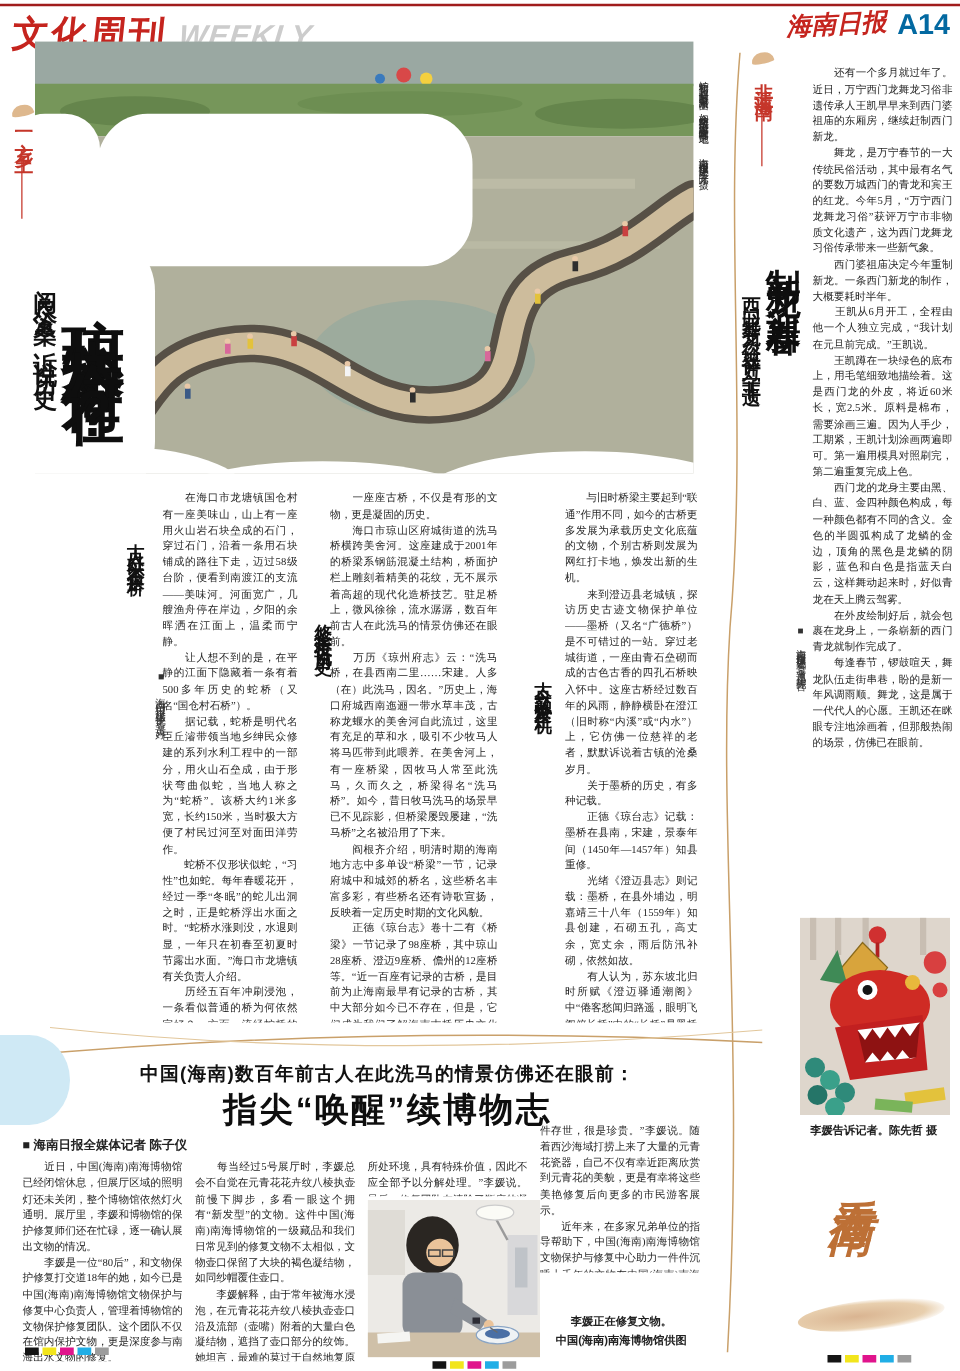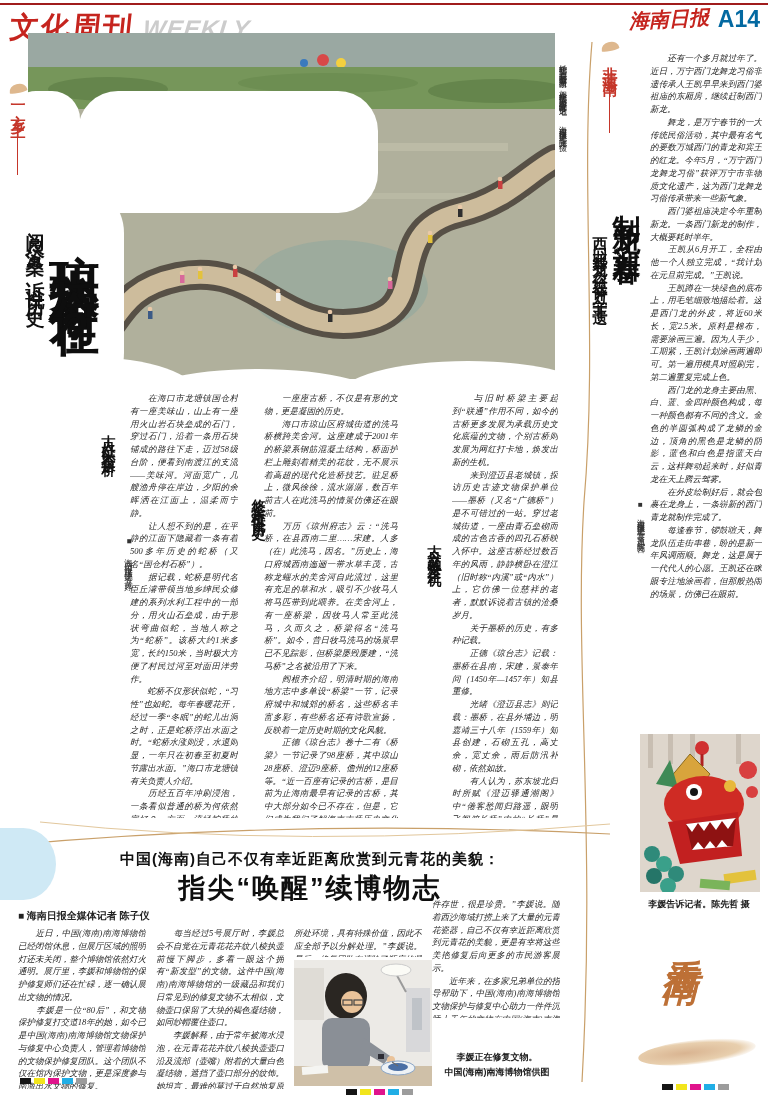--- a/index.html
+++ b/index.html
@@ -1,21 +1,21 @@
 <!DOCTYPE html>
 <html><head>
 <meta charset="utf-8">
 <style>
   html,body{margin:0;padding:0;background:#d9d9d9;}
   .page{position:relative;width:768px;height:1097px;background:#ffffff;overflow:hidden;
         font-family:"Liberation Serif",serif;color:#1c1c1c;}
   .abs{position:absolute;}
   .vtext{writing-mode:vertical-rl;}
   .coltext{font-size:8.5px;line-height:1.5;text-align:justify;white-space:pre-line;
-           overflow:hidden;color:#262626;font-style:italic;}
+           overflow:hidden;color:#262626;}
   
   .top-rule{top:3px;left:0;width:768px;height:2px;background:#a01c1c;}
   .mast-logo{left:10px;top:8px;font-size:29px;font-weight:900;color:#c5241e;
              transform:skewX(-6deg);letter-spacing:2px;font-family:"Liberation Serif",serif;}
   .mast-logo .en{color:#cccccc;font-style:italic;font-size:24px;font-family:"Liberation Sans",sans-serif;letter-spacing:1px;}
   .mast-right{right:8px;top:6px;display:flex;align-items:center;gap:9px;}
   .mast-info{text-align:right;font-size:7.5px;line-height:1.6;color:#333;font-family:"Liberation Sans",sans-serif;}
   .paper-name{color:#c5241e;font-size:20px;font-weight:900;font-style:italic;transform:rotate(-3deg);}
   .page-no{font-size:23px;font-weight:bold;font-family:"Liberation Sans",sans-serif;color:#0369a1;}
   
@@ -257,21 +257,21 @@
       <span class="cb-c"></span>
       <span class="cb-g"></span>
   </div>
 
   <svg class="abs" style="left:0;top:816px;" width="610" height="34" viewBox="0 0 610 34">
     <path d="M0,30 Q300,2 610,18" fill="none" stroke="#c9a06a" stroke-width="1.2"></path>
     <path d="M40,6 Q300,34 610,8" fill="none" stroke="#e2c79c" stroke-width="1"></path>
   </svg>
   <div class="abs blue-blob"></div>
 
-  <div class="abs kicker">中国(海南)自己不仅有幸近距离欣赏到元青花的美貌：</div>
+  <div class="abs kicker">中国(海南)数百年前古人在此洗马的情景仿佛还在眼前：</div>
   <div class="abs bot-head">指尖“唤醒”续博物志</div>
   <div class="abs bot-byline">■ 海南日报全媒体记者 陈子仪</div>
 
   <div class="abs coltext" style="left:18px;top:927px;width:128px;height:162px;">　　近日，中国(海南)南海博物馆已经闭馆休息，但展厅区域的照明灯还未关闭，整个博物馆依然灯火通明。展厅里，李媛和博物馆的保护修复师们还在忙碌，逐一确认展出文物的情况。
 　　李媛是一位“80后”，和文物保护修复打交道18年的她，如今已是中国(海南)南海博物馆文物保护与修复中心负责人，管理着博物馆的文物保护修复团队。这个团队不仅在馆内保护文物，更是深度参与南海出水文物的修复。
 　　在6号展厅里，李媛正为脱盐的文物换水。她向海南日报全媒体记者解释，与出土文物不同，出水文物由于长时间的海水浸泡，文物会被海水中的各种盐分侵蚀，因此，出水文物首先要浸泡脱盐，达到一种稳定状态，才会做下一步的处理，“每件文物也需要根据器物的独特性来制订后期的保护规划。”李媛说，“大家对文物的用心程度，无异于女孩子对自己的爱护。”</div>
   <div class="abs coltext" style="left:156px;top:927px;width:128px;height:162px;">　　每当经过5号展厅时，李媛总会不自觉在元青花花卉纹八棱执壶前慢下脚步，多看一眼这个拥有“新发型”的文物。这件中国(海南)南海博物馆的一级藏品和我们日常见到的修复文物不太相似，文物壶口保留了大块的褐色凝结物，如同纱帽覆住壶口。
 　　李媛解释，由于常年被海水浸泡，在元青花花卉纹八棱执壶壶口沿及流部（壶嘴）附着的大量白色凝结物，遮挡了壶口部分的纹饰。她坦言，最难的莫过于自然地复原文物的形制和图案，“我们需要做大量的研究，寻找修复的依据，在得到专家的评估确认后才能实施修复。”
 　　凝结物是水下考古中的一种特殊现象，文物随沉船一起沉藏海底，某种程度上也参与了海洋环境的循环，海水中的物理、化学影响，生物活动都是凝结物形成的原因。如何处理凝结物成了修复元青花花卉纹八棱执壶的一大难题。
 　　“我们发现，它瓶身的花纹并没有被凝结物覆盖，经过讨论，大家一致认为凝结物反映文物……</div>

